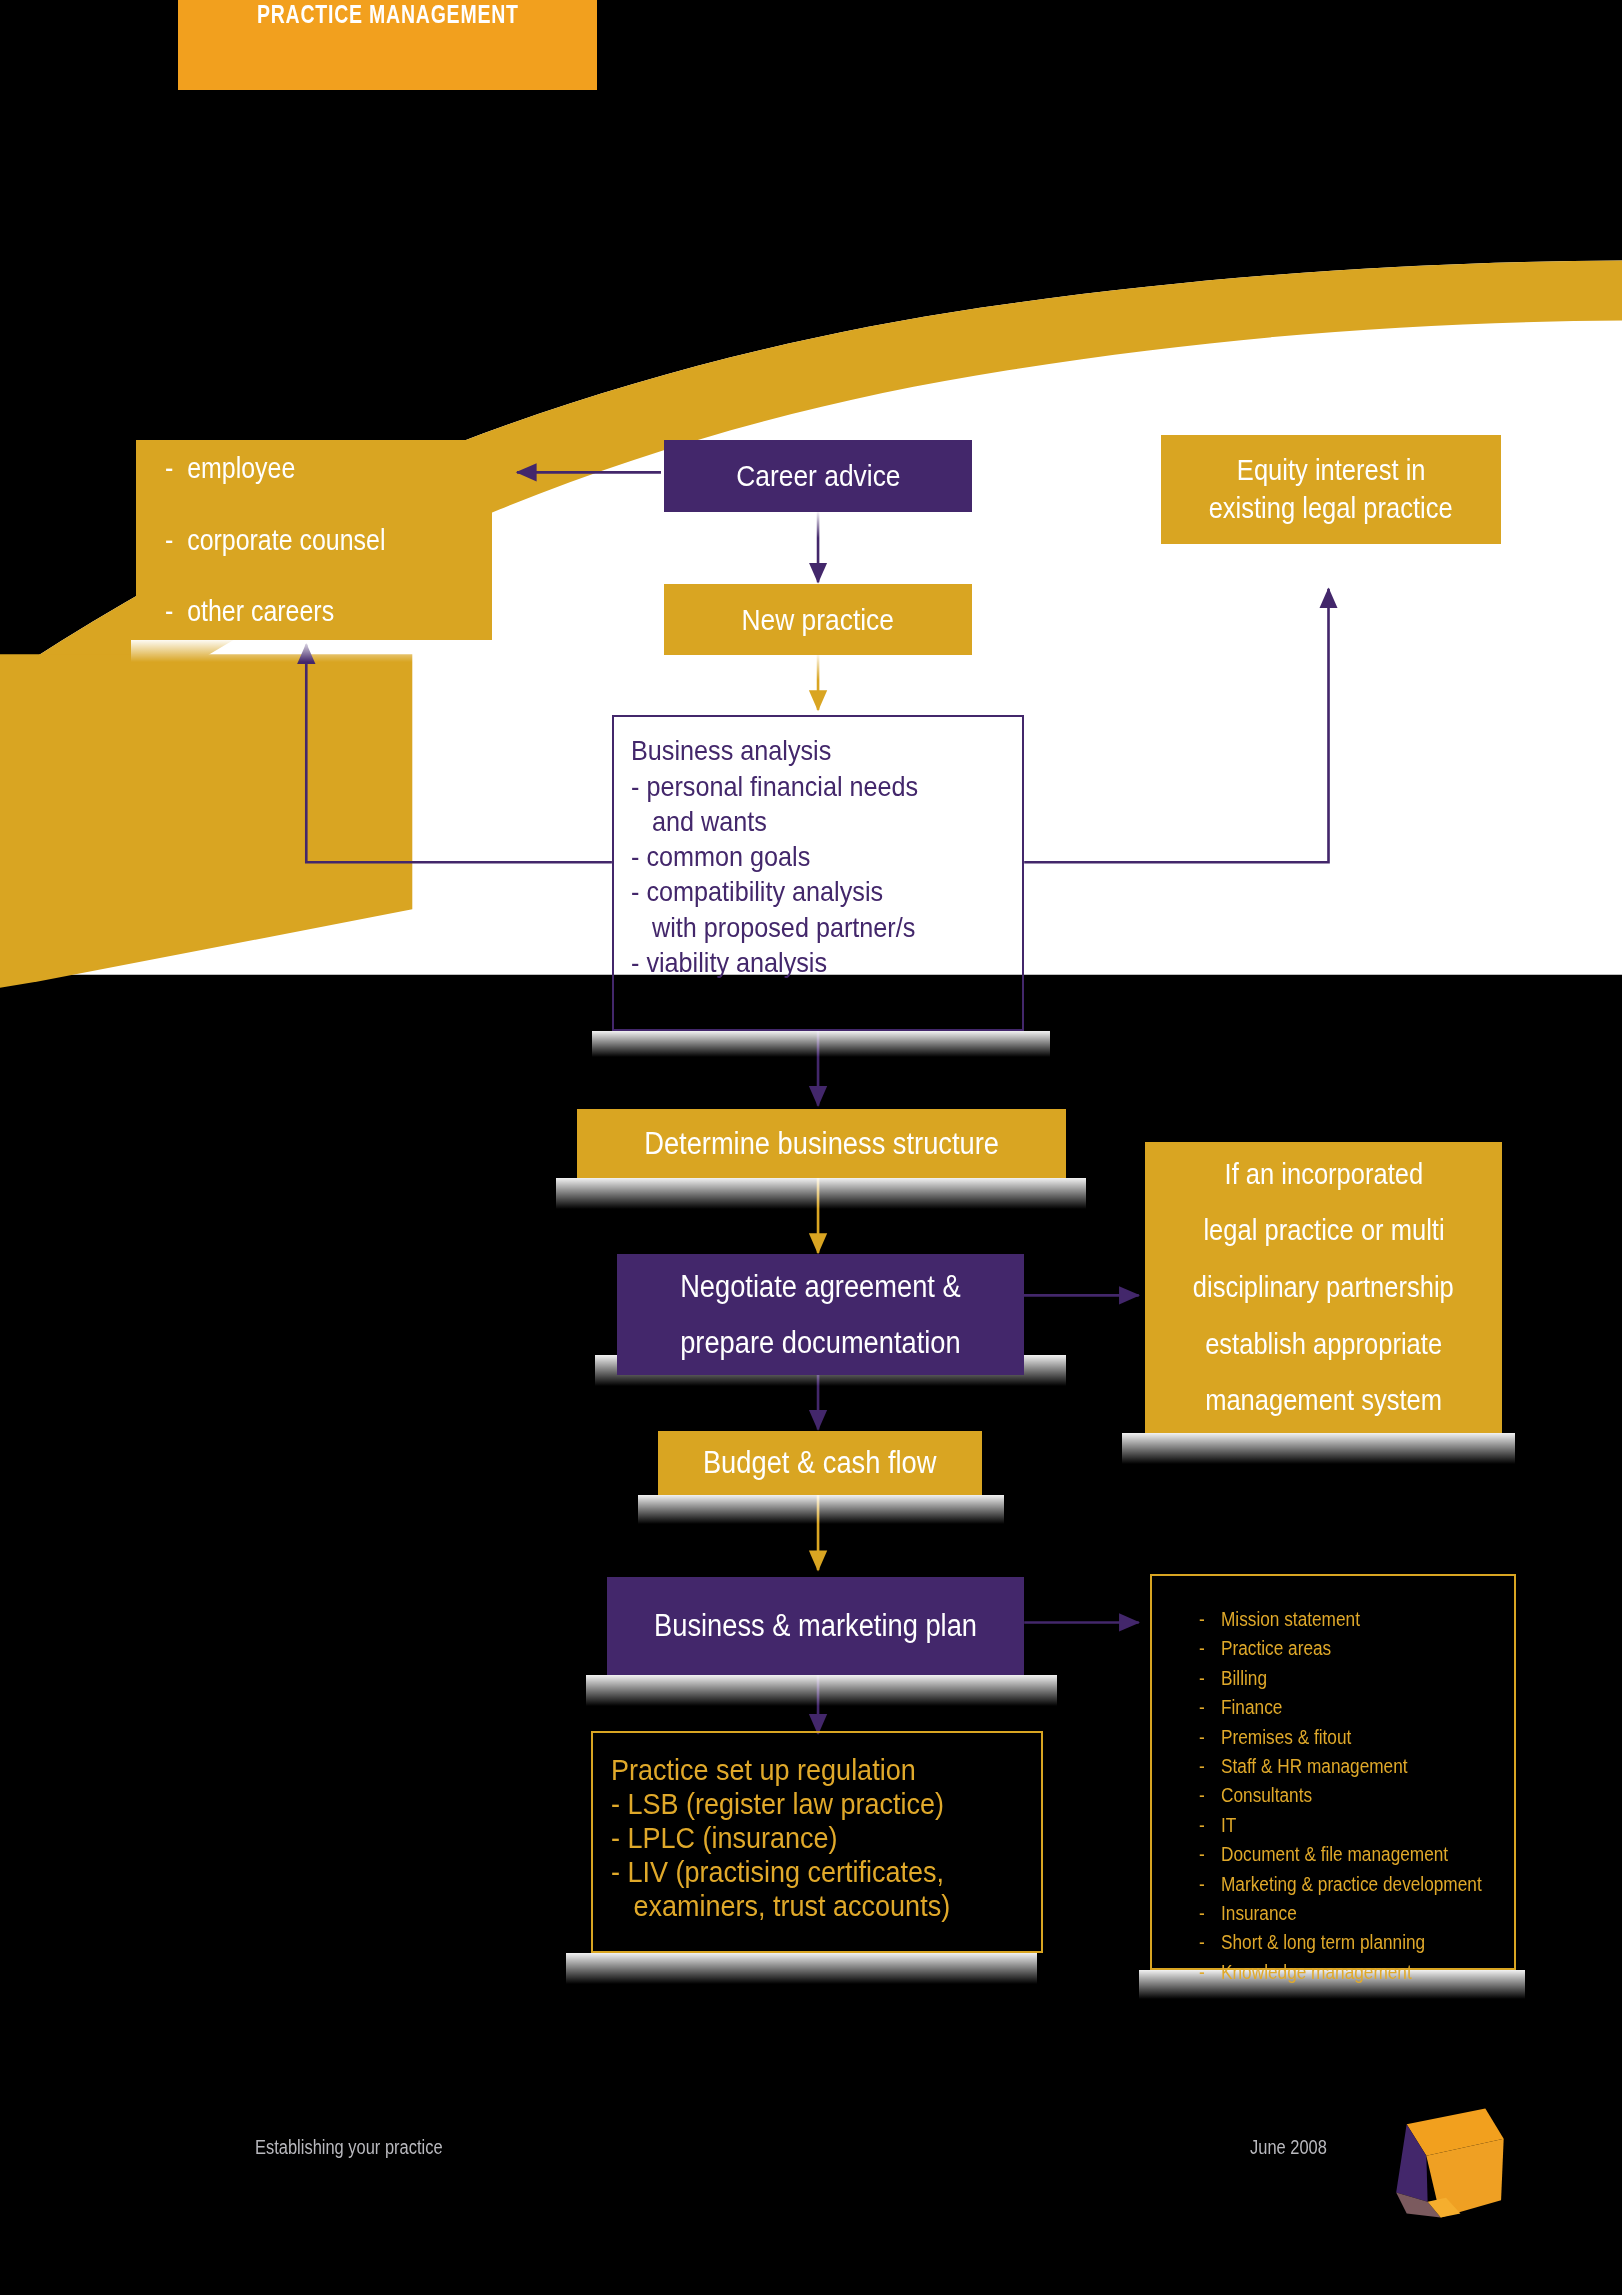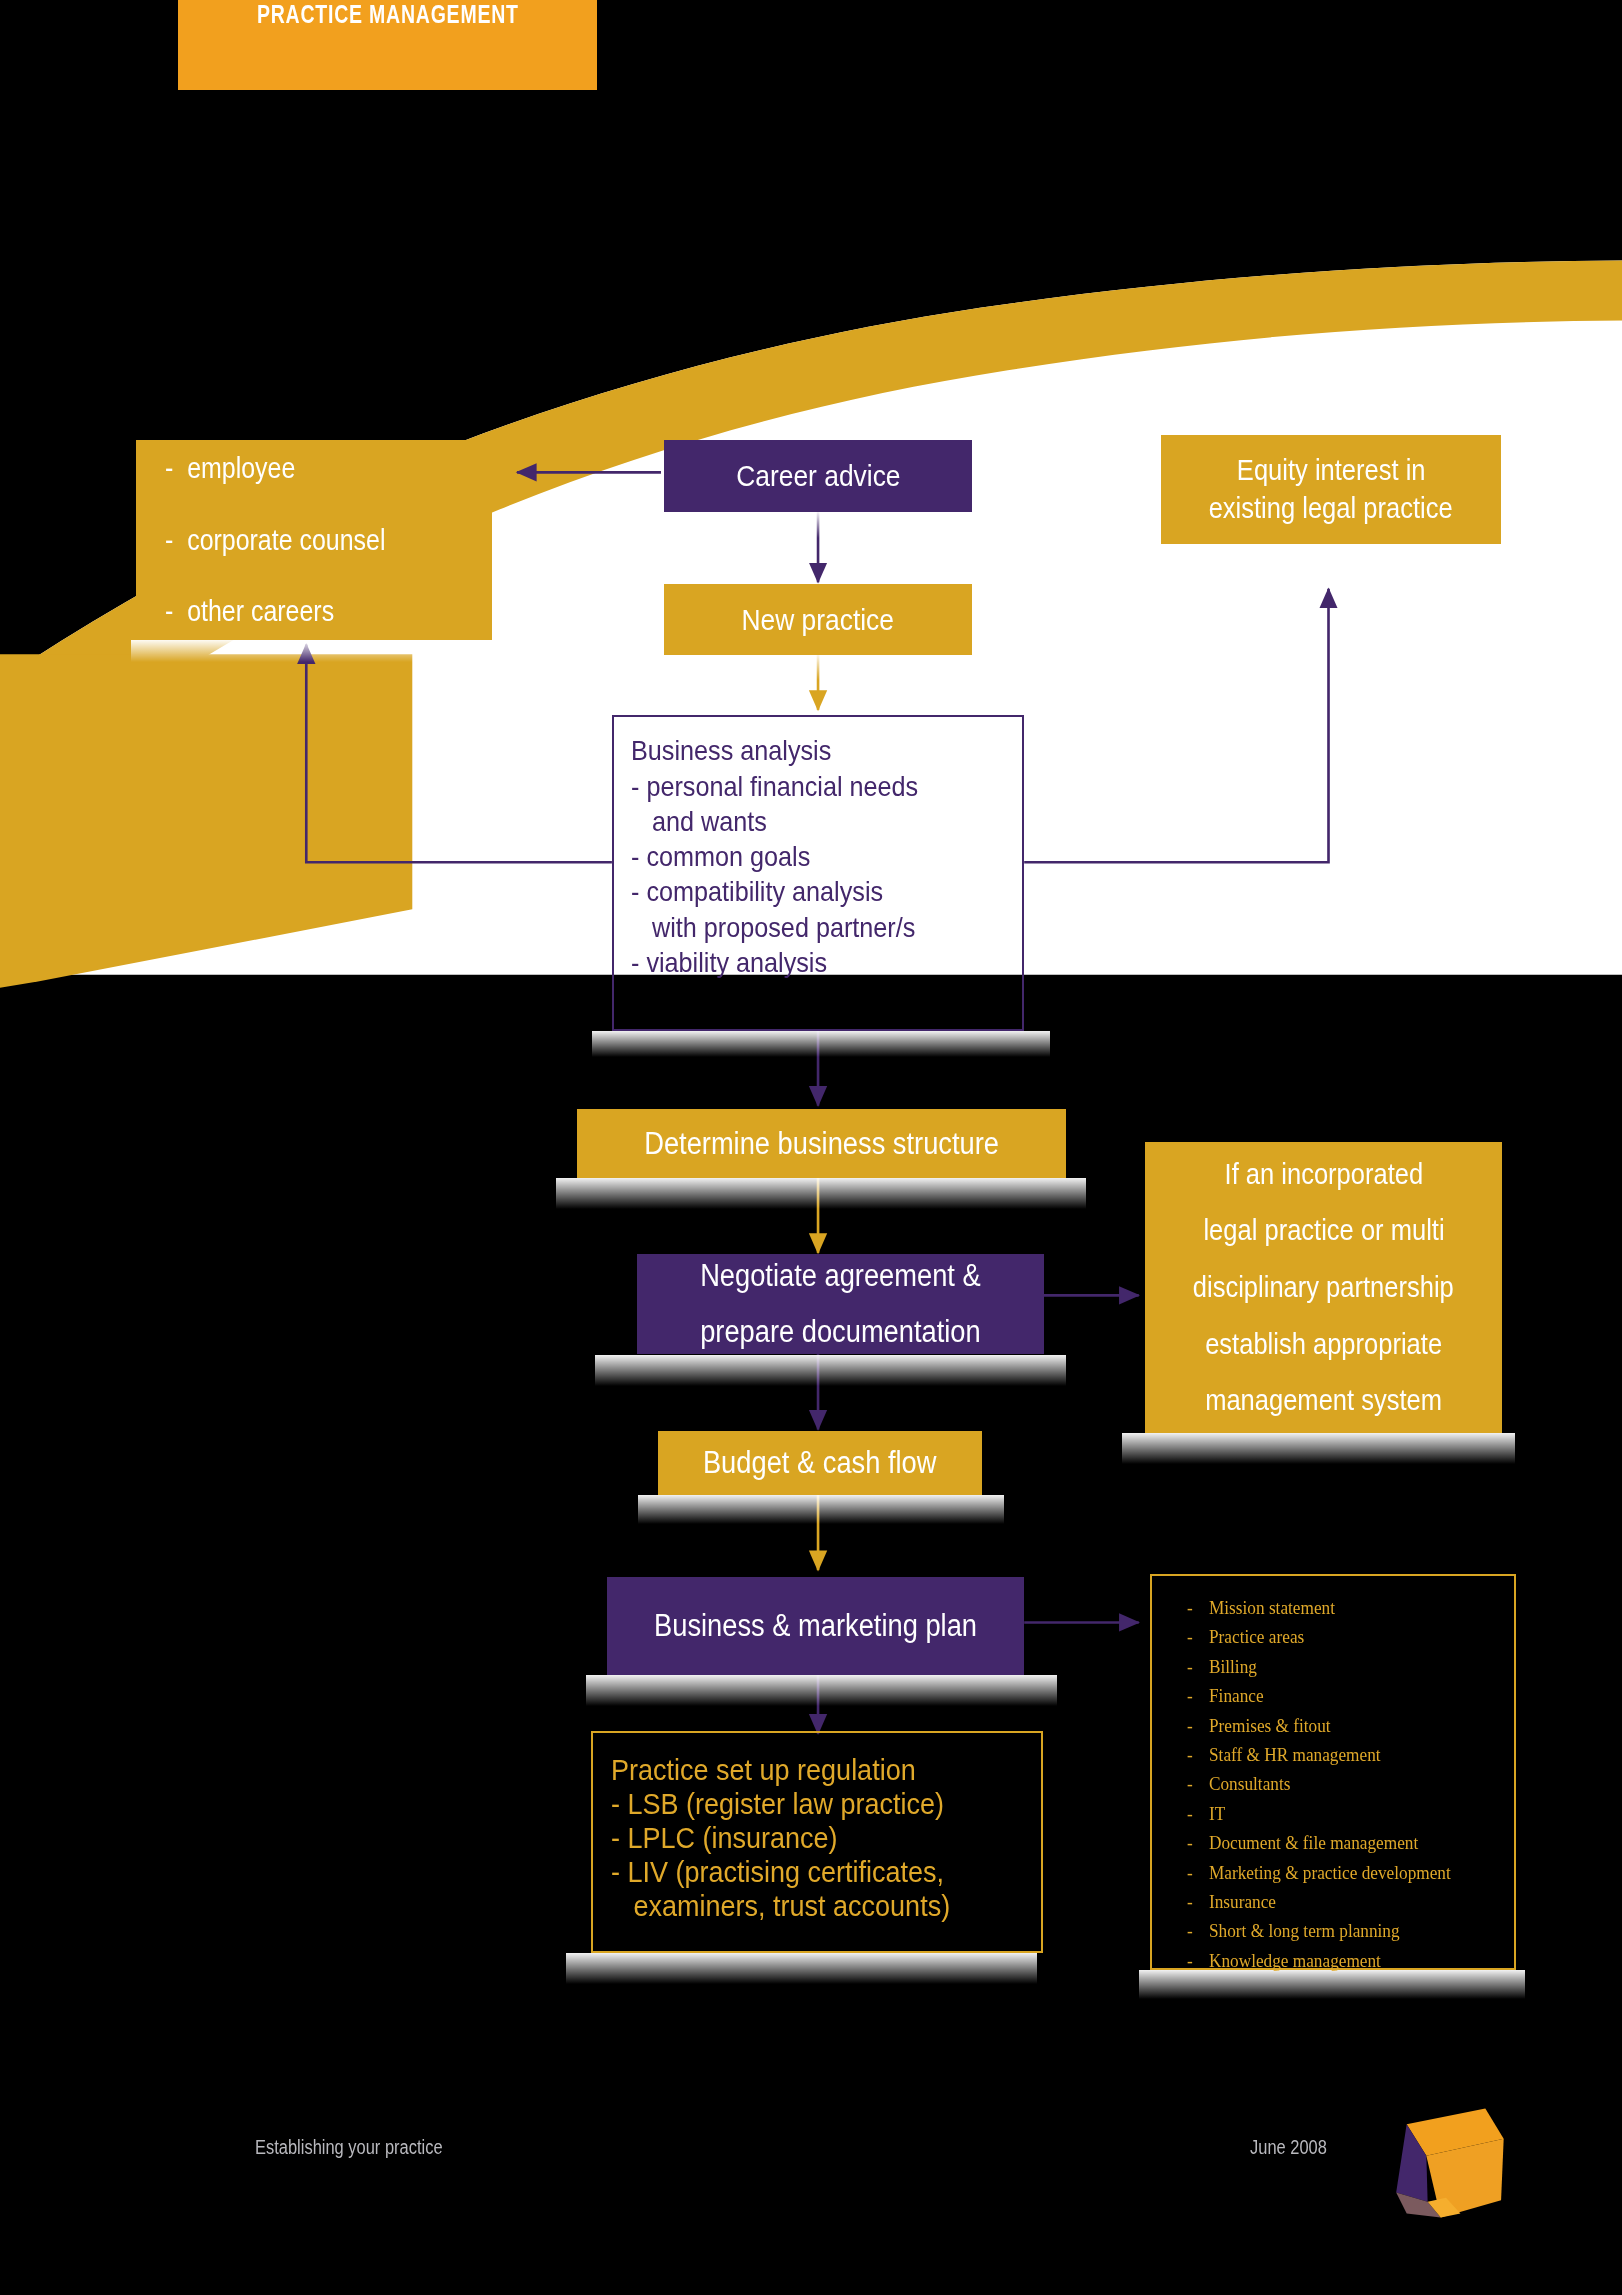--- a/index.html
+++ b/index.html
@@ -39,21 +39,21 @@
   
   .foot{position:absolute;color:#B9B9BE;font-size:19.6px;transform:scaleX(.84);
         transform-origin:left center;white-space:nowrap;}
 
   
   .blist{position:absolute;box-sizing:border-box;border:2.6px solid #D9A522;
          padding:22px 17px 22px 35px;}
   .blist li{list-style:none;color:#E0A92A;font-size:19.6px;line-height:1.0;
             margin:0 0 9.8px 0;white-space:nowrap;transform:scaleX(.88);
             transform-origin:left center;}
-  .blist ul{margin:0;padding:0;font-family:Liberation Serif, serif;}
+  .blist ul{margin:12px;padding:0;}
   .blist li .dash{display:inline-block;width:25px;}
 </style>
 </head>
 <body>
 
 <div id="page">
 
   <svg id="backdrop" viewBox="0 0 2480 3508" preserveAspectRatio="none">
 
     <defs>
@@ -155,21 +155,21 @@
     <div class="line" style="font-size:28px;transform:scaleX(.9);transform-origin:left center;">   with proposed partner/s</div>
     <div class="line" style="font-size:28px;transform:scaleX(.9);transform-origin:left center;">- viability analysis</div>
   </div>
 
   <div class="refl" style="left:556px;top:1178px;width:530px;height:31px;"></div>
   <div class="box gold ctr" style="left:577px;top:1109px;width:489px;height:69px;">
     <div class="line" style="font-size:31px;transform:scaleX(.88);">Determine business structure</div>
   </div>
 
   <div class="refl" style="left:595px;top:1355px;width:471px;height:31px;"></div>
-  <div class="box purple ctr" style="left:617px;top:1254px;width:407px;height:100px;gap:20px;margin-left:20px;">
+  <div class="box purple ctr" style="left:617px;top:1254px;width:407px;height:121px;gap:20px;">
     <div class="line" style="font-size:31px;transform:scaleX(.88);">Negotiate agreement &amp;</div>
     <div class="line" style="font-size:31px;transform:scaleX(.88);">prepare documentation</div>
   </div>
 
   <div class="refl" style="left:1122px;top:1433px;width:393px;height:31px;"></div>
   <div class="box gold ctr" style="left:1145px;top:1142px;width:357px;height:291px;gap:23.6px;">
     <div class="line" style="font-size:29px;transform:scaleX(.88);">If an incorporated</div>
     <div class="line" style="font-size:29px;transform:scaleX(.88);">legal practice or multi</div>
     <div class="line" style="font-size:29px;transform:scaleX(.88);">disciplinary partnership</div>
     <div class="line" style="font-size:29px;transform:scaleX(.88);">establish appropriate</div>

